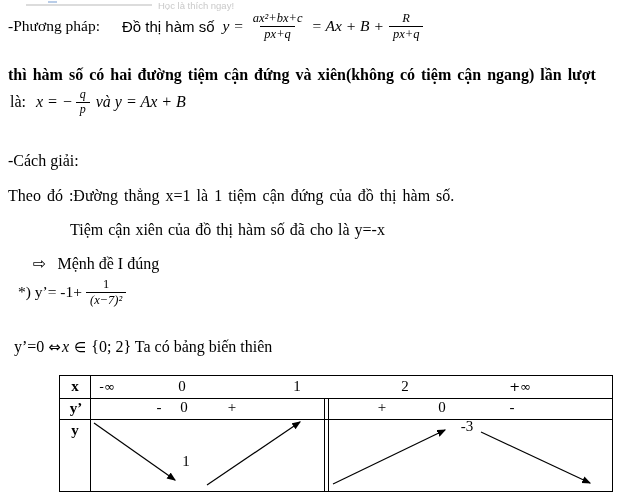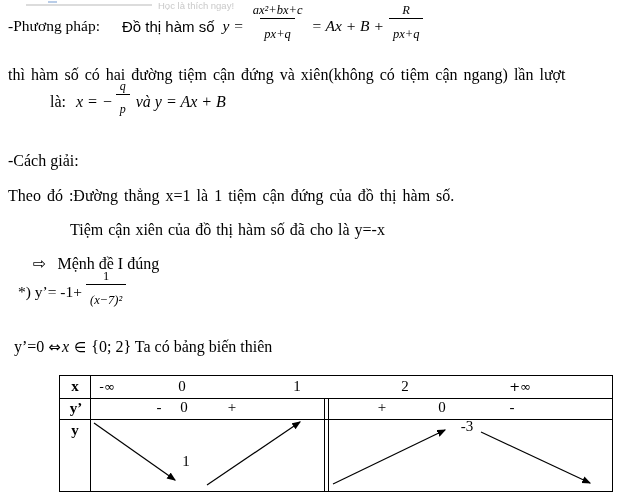--- a/index.html
+++ b/index.html
@@ -8,21 +8,21 @@
     font-family:"Liberation Serif","DejaVu Serif",serif;color:#000;
     overflow:hidden;font-size:16px;
   }
   .abs{position:absolute;}
   .row{display:flex;align-items:center;}
   .sans{font-family:"Liberation Sans","DejaVu Sans",sans-serif;}
   .mi{font-style:italic;}
   .sym{font-family:"DejaVu Sans",sans-serif;}
   .frac{display:inline-flex;flex-direction:column;align-items:center;line-height:1.15;vertical-align:middle;}
   .frac .num{padding:0 4px;}
-  .frac .den{border-top:1px solid #000;padding:8px 4px;}
+  .frac .den{border-top:1px solid #000;padding:0 4px;}
   .small-math{font-size:12.5px;}
   
   .wm-line{top:4px;left:26px;width:126px;height:2px;background:#dcdcdc;}
   .wm-blue{top:1px;left:48px;width:9px;height:2px;background:#b9cde8;}
   .wm-text{top:0;left:158px;font-size:9.5px;color:#c9c9c9;}
   
   #bbt{left:59px;top:375px;width:552px;height:115px;border:1px solid #000;}
   #bbt .vline{position:absolute;top:0;bottom:0;width:1px;background:#000;}
   #bbt .hline{position:absolute;left:0;right:0;height:1px;background:#000;}
   #bbt .dline{position:absolute;width:1px;background:#000;top:22px;bottom:0;}
@@ -47,24 +47,24 @@
       <span class="num">ax²+bx+c</span>
       <span class="den">px+q</span>
     </span>
     <span class="mi" style="font-size:15.5px;margin:13px 5px;">= Ax + B +</span>
     <span class="frac mi small-math">
       <span class="num">R</span>
       <span class="den">px+q</span>
     </span>
   </div>
 
-  <div class="abs" style="left:8px;top:66px;word-spacing:2px;">thì hàm số có hai đường tiệm cận đứng và xiên(không có tiệm cận ngang) lần lượt</div>
+  <div class="abs" style="left:8px;top:66px;word-spacing:2px;font-weight:bold;">thì hàm số có hai đường tiệm cận đứng và xiên(không có tiệm cận ngang) lần lượt</div>
 
   <div class="abs row" style="left:10px;top:87px;height:30px;">
-    <span style="margin-right:10px;margin-left:40px;">là:</span>
+    <span style="margin-right:10px;">là:</span>
     <span class="mi" style="margin-right:3px;">x = −</span>
     <span class="frac mi" style="font-size:12px;">
       <span class="num">q</span>
       <span class="den">p</span>
     </span>
     <span class="mi" style="margin-left:6px;">và y = Ax + B</span>
   </div>
 
   <div class="abs" style="left:8px;top:152px;">-Cách giải:</div>
 

